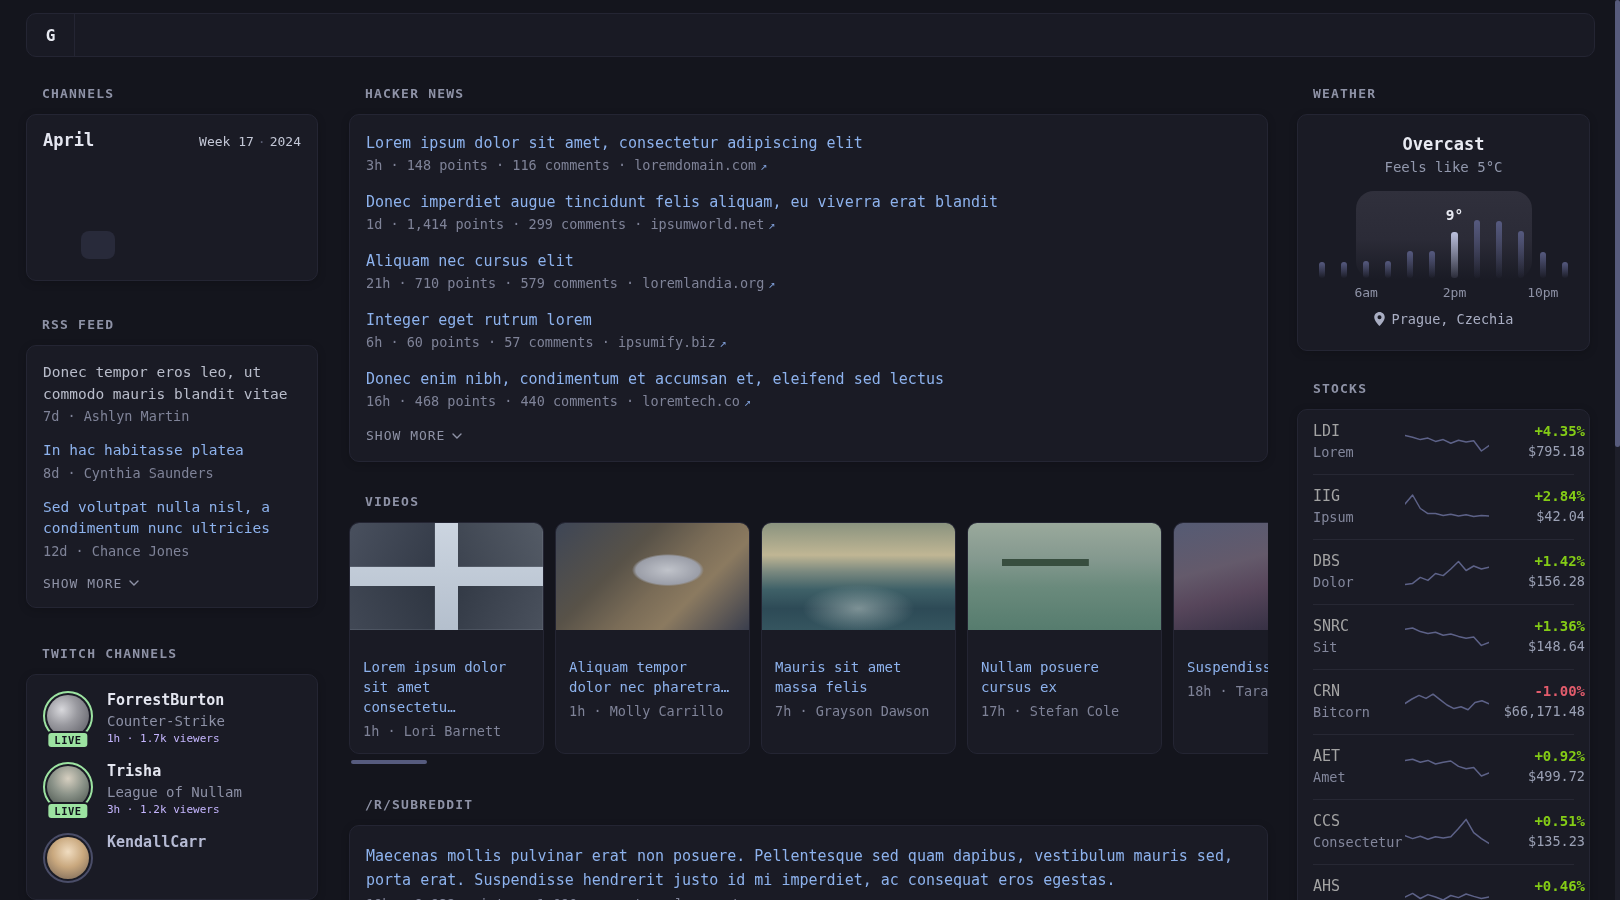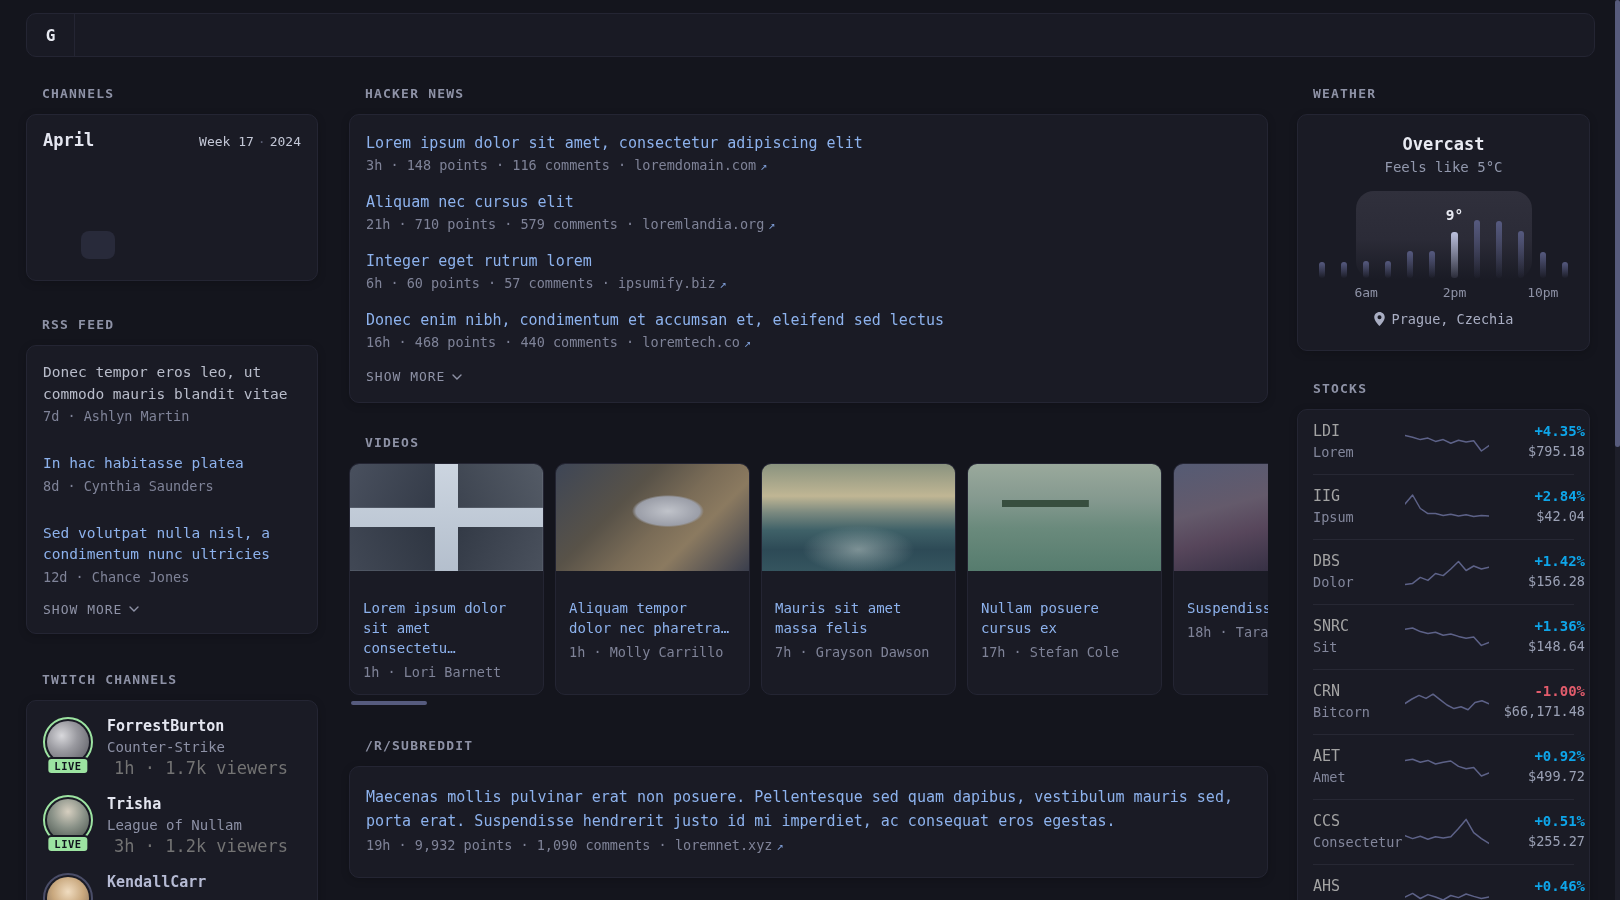--- a/index.html
+++ b/index.html
@@ -34,21 +34,21 @@
   .cal-week { font-size:13px; color:#c3c7d6; }
   .cal-week .dot { color:#5a5e73; margin:0 4px; }
   .cal-grid { display:grid; grid-template-columns:repeat(7,1fr); margin-top:13px; row-gap:3px; text-align:center; }
   .cal-dow { font-size:12px; color:#555970; height:24px; line-height:24px; }
   .day { font-size:14px; color:#a2a6bb; height:28px; line-height:28px; width:34px; border-radius:8px; justify-self:center; cursor:pointer; }
   .day.dim { color:#555970; }
   .day.selected { background:#282a3a; color:#eceef5; font-weight:bold; }
 
   
   .pad-card { padding:16px; }
-  .feed-item + .feed-item { margin-top:29px; }
+  .feed-item + .feed-item { margin-top:16px; }
   .feed-title { font-size:14.5px; line-height:21.5px; color:#8db2ed; text-decoration:none; display:block; cursor:pointer; }
   .feed-title.muted { color:#b9bdcb; }
   .item-meta { font-size:13.5px; color:#7f8398; margin-top:3px; }
   .show-more { margin-top:17px; color:#8e92a6; font-size:13px; letter-spacing:1px; display:flex; align-items:center; gap:7px; cursor:pointer; background:none; border:none; font-family:inherit; }
   .chev { display:inline-block; }
 
   
   .tw-row { display:flex; gap:14px; align-items:flex-start; }
   .tw-row + .tw-row { margin-top:17px; }
   .av-wrap { position:relative; width:50px; flex:0 0 50px; }
@@ -56,21 +56,21 @@
   .tw-row.live .avatar { border-color:#9ce3a1; }
   .av-img { width:100%; height:100%; border-radius:50%; }
   .avatar-1 { background:radial-gradient(circle at 35% 35%, #d8d8dc 0%, #9a9aa0 40%, #54545c 100%); }
   .avatar-2 { background:radial-gradient(circle at 50% 30%, #d6cfc0 0%, #8a9288 45%, #3f4a44 100%); }
   .avatar-3 { background:radial-gradient(circle at 50% 35%, #f0dcc0 0%, #c9a87e 45%, #6f5f52 100%); }
   .live-badge { display:none; position:absolute; left:50%; transform:translateX(-50%); bottom:-8px; background:#9ce3a1; color:#10131d; font-size:10.5px; font-weight:bold; padding:1px 6px; border-radius:5px; border:2px solid #1a1b25; letter-spacing:.5px; }
   .tw-row.live .live-badge { display:block; }
   .tw-name { font-size:15px; font-weight:bold; color:#e4e6f0; text-decoration:none; display:block; cursor:pointer; }
   .tw-row:not(.live) .tw-name { color:#b6bbd4; }
   .tw-game { font-size:14px; color:#8d91a6; margin-top:4px; }
-  .tw-meta { font-size:17px; color:#737373; margin-top:3px;margin-left:7px; }
+  .tw-meta { font-size:11px; color:#c4b5fd; margin-top:3px; }
 
   
   .hn { padding:18px 16px; }
   .hn-item + .hn-item { margin-top:19px; }
   .hn-title { font-size:15px; line-height:21px; color:#8db2ed; text-decoration:none; display:block; cursor:pointer; }
   .meta-domain { color:#7f8398; text-decoration:none; cursor:pointer; }
   .ext-icon { color:#7d9cd4; margin-left:4px; font-size:12px; }
 
   
   .vrow { display:flex; gap:11px; overflow:hidden; }
@@ -119,21 +119,21 @@
 
   
   .stocks { padding:0 15px; }
   .stock-row { display:grid; grid-template-columns:92px 1fr 96px; align-items:center; padding:12px 0 13px; cursor:pointer; }
   .stock-row + .stock-row { border-top:1px solid #272834; }
   .sticker { font-size:15px; font-weight:normal; color:#a3a3a3; }
   .sname { font-size:13.5px; color:#83879c; margin-top:4px; min-height:17px; }
   .sspark { color:#5d6288; width:84px; height:34px; justify-self:center; }
   .sright { text-align:right; }
   .schange { font-size:14px; font-weight:bold; }
-  .schange.up { color:#0ea5e9; }
+  .schange.up { color:#84cc16; }
   .schange.down { color:#e25c6c; }
   .sprice { font-size:13.5px; color:#9ba1b5; margin-top:4px; min-height:17px; }
 
   
   .scroll-track { position:fixed; right:0; top:0; width:5px; height:900px; background:#1d1e29; }
   .scroll-thumb { position:absolute; top:0; right:0; width:5px; height:447px; border-radius:3px; background:#575b7c; cursor:pointer; }
 </style>
 </head>
 <body>
 
@@ -275,20 +275,27 @@
     <section>
       <h2 class="sec-title">HACKER NEWS</h2>
       <div class="card hn">
         <div>
 
         <div class="hn-item">
               <a class="hn-title">Lorem ipsum dolor sit amet, consectetur adipiscing elit</a>
               <div class="item-meta">
                 <span>3h · 148 points · 116 comments ·</span>
                 <a class="meta-domain"><span>loremdomain.com</span><span class="ext-icon">↗</span></a>
+              </div>
+            </div>
+            <div class="hn-item">
+              <a class="hn-title">Donec imperdiet augue tincidunt felis aliquam, eu viverra erat blandit</a>
+              <div class="item-meta">
+                <span>1d · 1,414 points · 299 comments ·</span>
+                <a class="meta-domain"><span>ipsumworld.net</span><span class="ext-icon">↗</span></a>
               </div>
             </div>
             <div class="hn-item">
               <a class="hn-title">Aliquam nec cursus elit</a>
               <div class="item-meta">
                 <span>21h · 710 points · 579 comments ·</span>
                 <a class="meta-domain"><span>loremlandia.org</span><span class="ext-icon">↗</span></a>
               </div>
             </div>
             <div class="hn-item">
@@ -540,21 +547,21 @@
           <div class="stock-row">
             <div>
               <div class="sticker">CCS</div>
               <div class="sname">Consectetur</div>
             </div>
             <svg class="sspark" viewBox="0 0 84 34">
               <polyline fill="none" stroke="currentColor" stroke-width="1.5" stroke-linejoin="round" stroke-linecap="round" points="0.0,20.6 7.6,23.6 15.3,21.2 22.9,24.2 30.5,21.8 38.2,23.0 45.8,21.8 53.5,13.4 61.1,4.4 68.7,17.6 76.4,23.6 84.0,28.4"></polyline>
             </svg>
             <div class="sright">
               <div class="schange up">+0.51%</div>
-              <div class="sprice">$255.27</div>
+              <div class="sprice">$135.23</div>
             </div>
           </div>
           <div class="stock-row">
             <div>
               <div class="sticker">AHS</div>
               <div class="sname"></div>
             </div>
             <svg class="sspark" viewBox="0 0 84 34">
               <polyline fill="none" stroke="currentColor" stroke-width="1.5" stroke-linejoin="round" stroke-linecap="round" points="0.0,17.0 7.6,13.4 15.3,18.5 22.9,14.6 30.5,17.0 38.2,20.0 45.8,15.5 53.5,17.6 61.1,14.0 68.7,16.4 76.4,18.5 84.0,17.0"></polyline>
             </svg>

